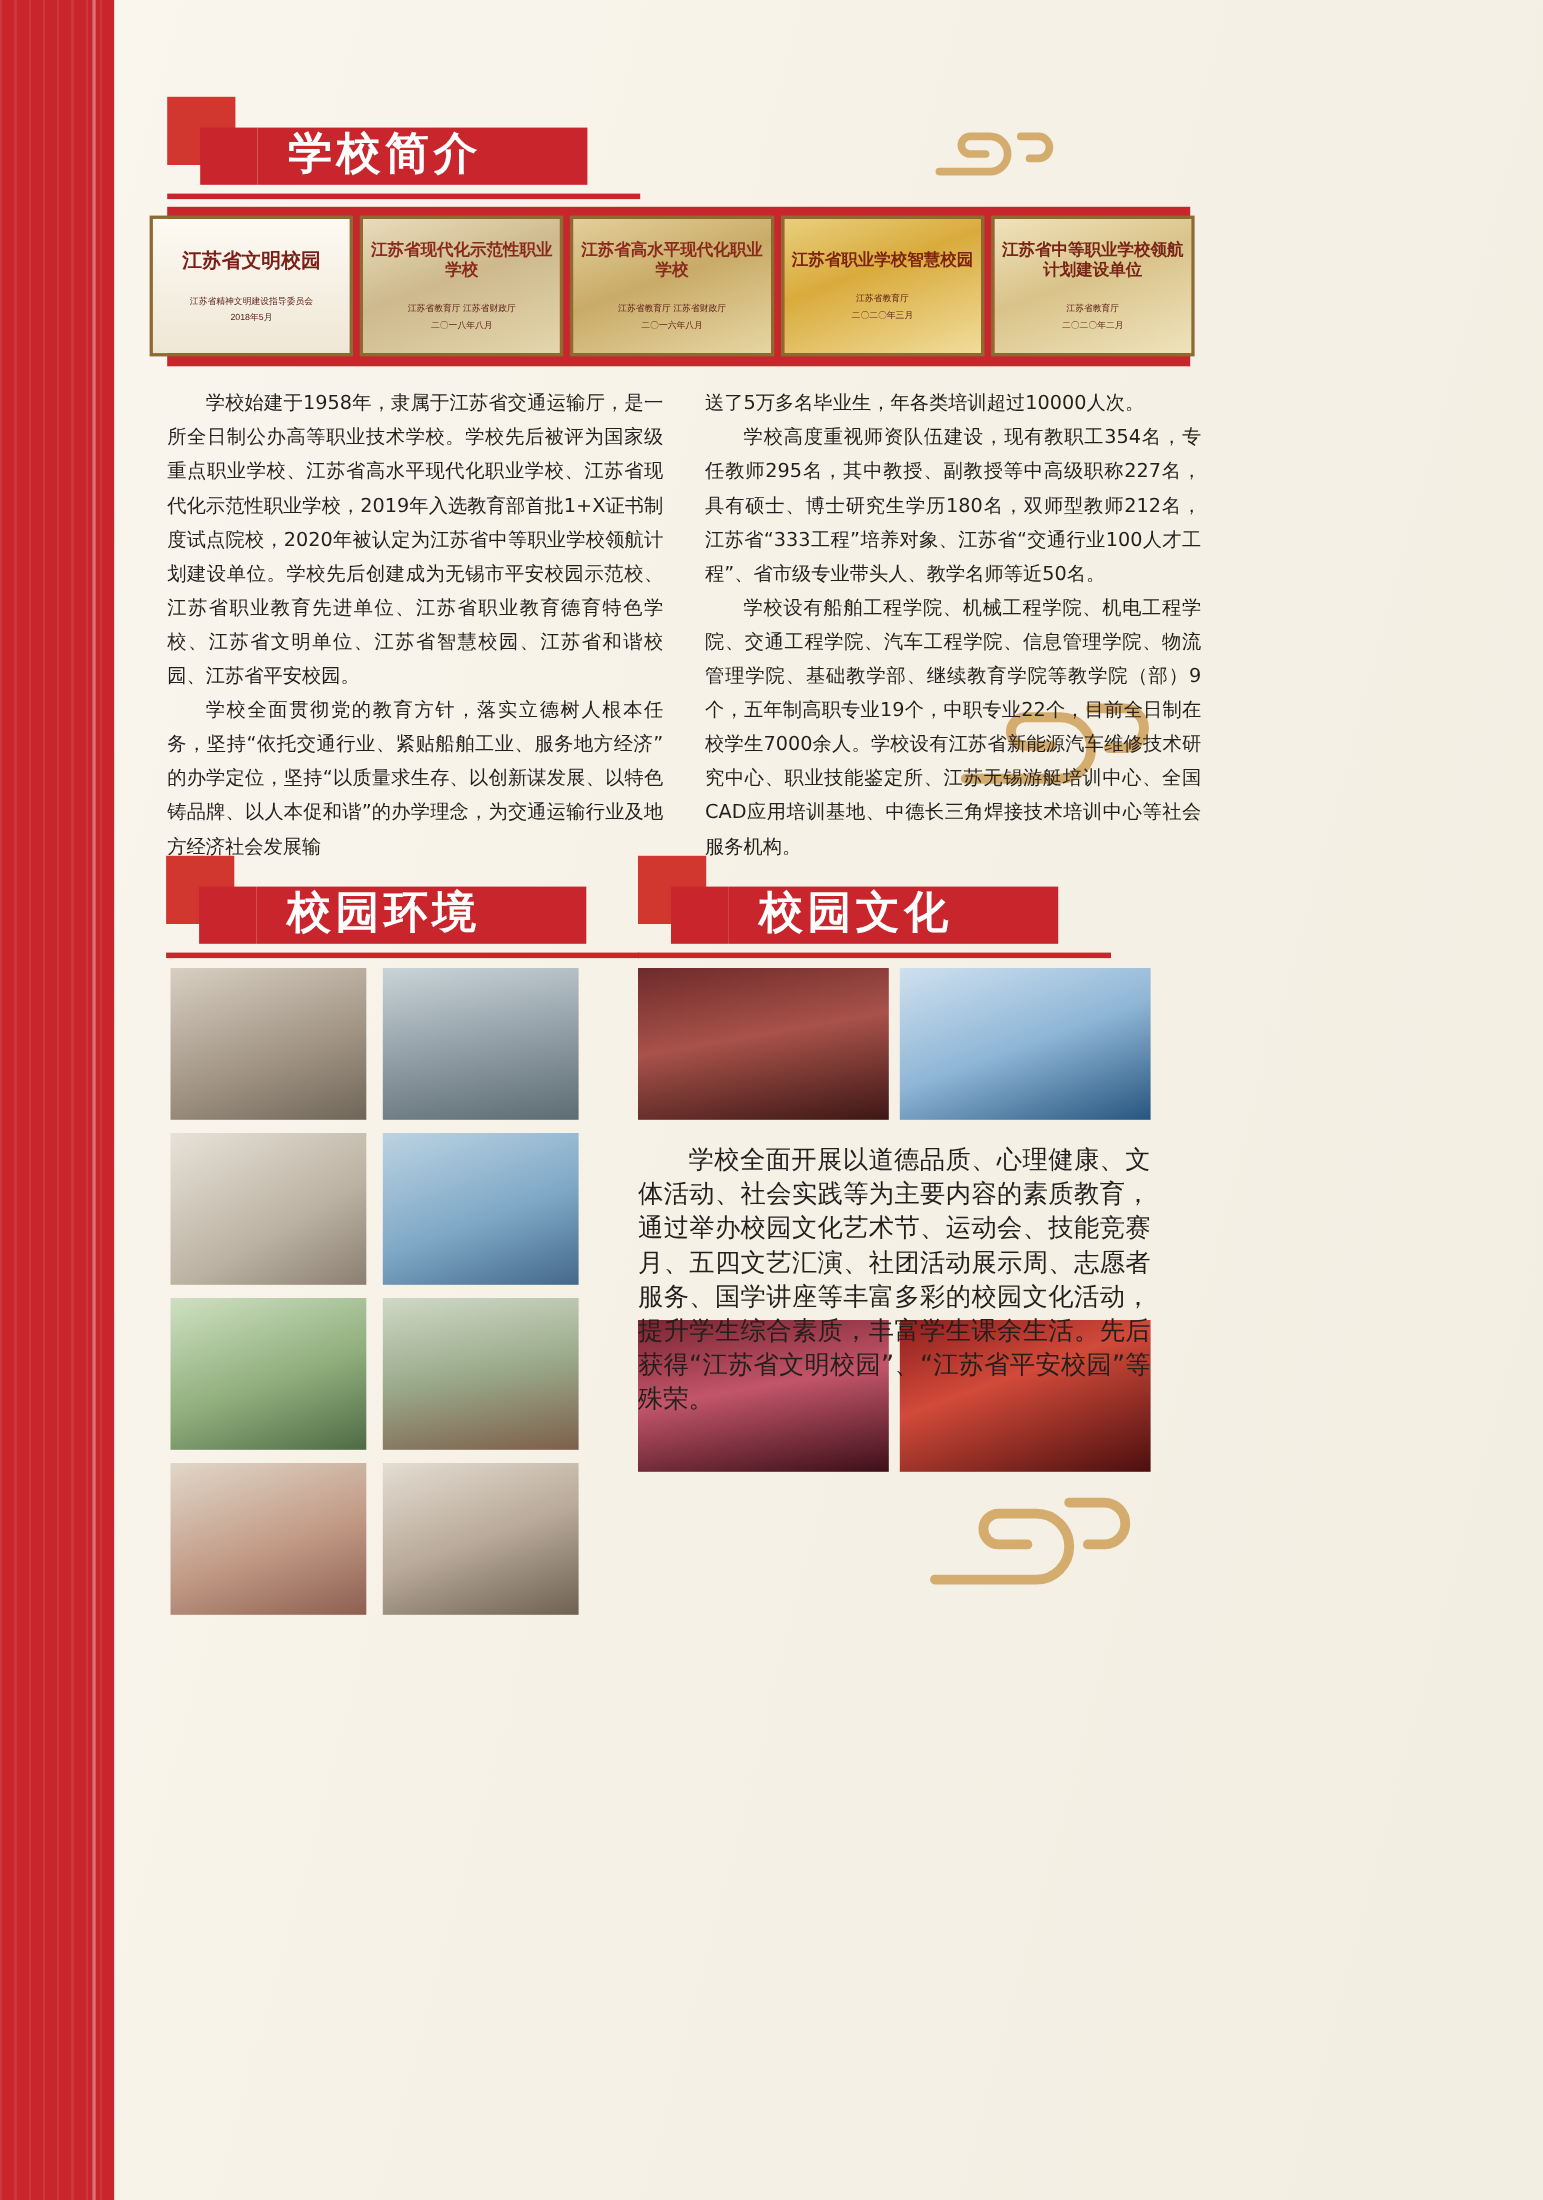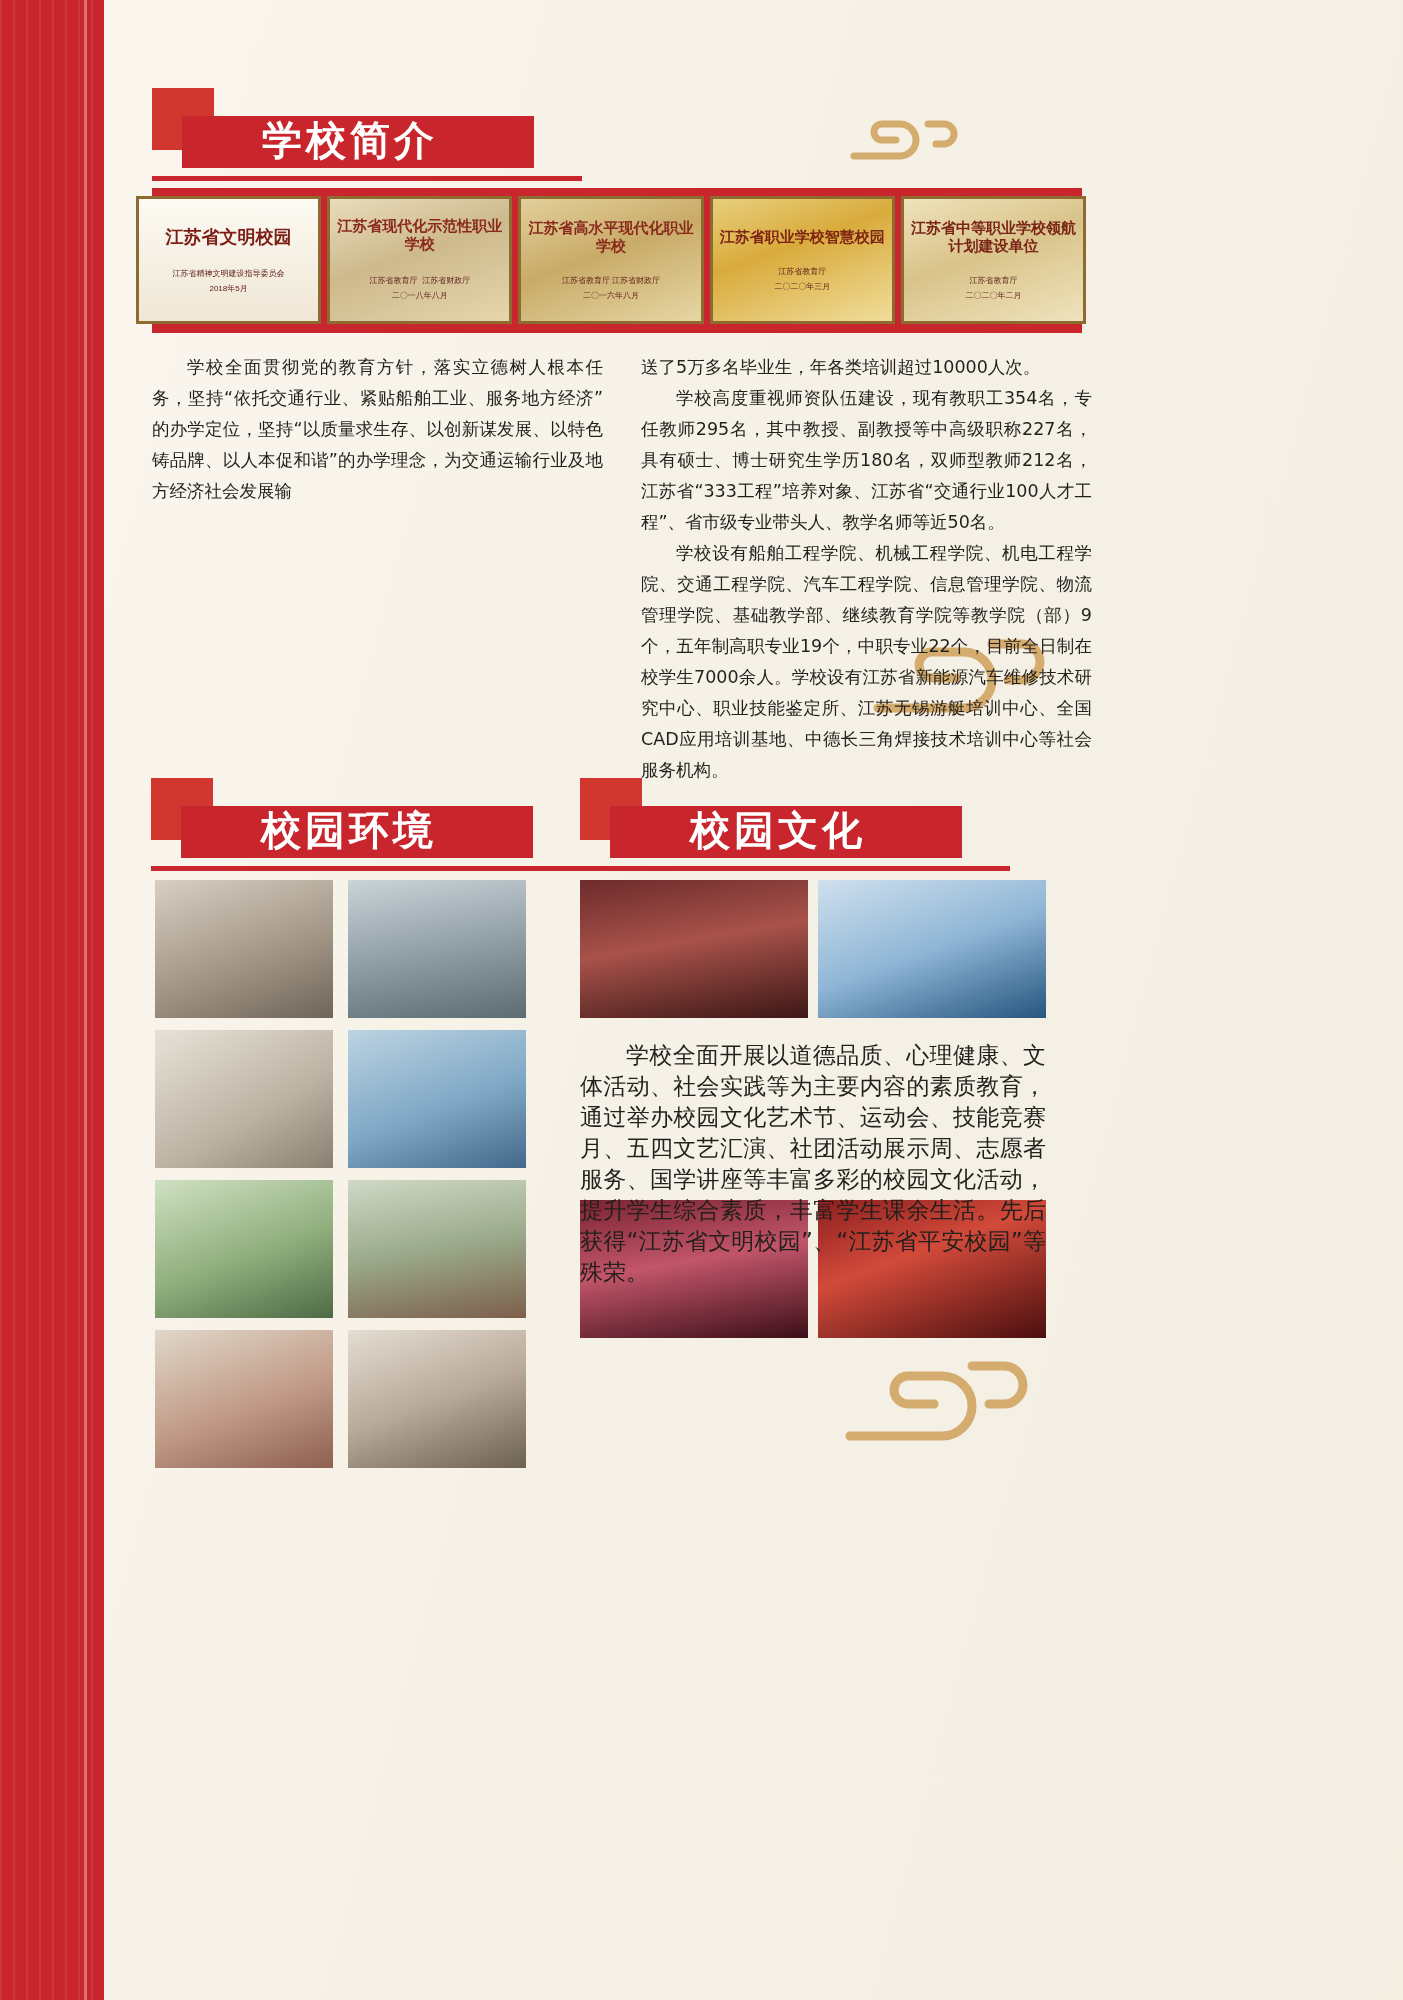--- a/index.html
+++ b/index.html
@@ -51,21 +51,21 @@
   .plaque{
     position:relative;flex:1;border:3px solid #8d6a2f;
     display:flex;flex-direction:column;align-items:center;justify-content:center;
     text-align:center;color:#5e2018;box-sizing:border-box;overflow:hidden;
   }
   .plaque .pt{font-size:15px;font-weight:bold;line-height:1.25;padding:0 4px;}
   .plaque .ps{font-size:8px;margin-top:20px;line-height:1.3;}
   .plaque .pd{font-size:8px;margin-top:4px;}
   .pl-white{background:linear-gradient(180deg,#fdfaf3,#efe7d6);}
   .pl-white .pt{color:#7c1d16;font-size:18px;}
-  .pl-gold1{background:linear-gradient(160deg,#e9dcbc,#cdb98c 45%,#e5d6ae);font-family:Liberation Mono, monospace;}
+  .pl-gold1{background:linear-gradient(160deg,#e9dcbc,#cdb98c 45%,#e5d6ae);}
   .pl-gold1 .pt{color:#8a2a1d;}
   .pl-gold2{background:linear-gradient(160deg,#e3cf9b,#c9ab68 45%,#e6d6a4);}
   .pl-gold2 .pt{color:#8a2a1d;}
   .pl-gold3{background:linear-gradient(160deg,#e8cf7e,#d9ab3c 40%,#f0dd9b);}
   .pl-gold3 .pt{color:#7f2412;}
   .pl-gold4{background:linear-gradient(160deg,#efe2bb,#d9c38a 45%,#efe3bd);}
   .pl-gold4 .pt{color:#7a2417;}
 
   
   .cols{position:absolute;left:152px;top:352px;width:940px;display:flex;gap:38px;}
@@ -162,20 +162,21 @@
   </div>
   <div class="plaque pl-gold4">
     <div class="pt">江苏省中等职业学校领航计划建设单位</div>
     <div class="ps">江苏省教育厅</div>
     <div class="pd">二〇二〇年二月</div>
   </div>
 </div>
 
 <div class="cols">
   <div class="col">
+    <p>学校始建于1958年，隶属于江苏省交通运输厅，是一所全日制公办高等职业技术学校。学校先后被评为国家级重点职业学校、江苏省高水平现代化职业学校、江苏省现代化示范性职业学校，2019年入选教育部首批1+X证书制度试点院校，2020年被认定为江苏省中等职业学校领航计划建设单位。学校先后创建成为无锡市平安校园示范校、江苏省职业教育先进单位、江苏省职业教育德育特色学校、江苏省文明单位、江苏省智慧校园、江苏省和谐校园、江苏省平安校园。</p>
     <p>学校全面贯彻党的教育方针，落实立德树人根本任务，坚持“依托交通行业、紧贴船舶工业、服务地方经济”的办学定位，坚持“以质量求生存、以创新谋发展、以特色铸品牌、以人本促和谐”的办学理念，为交通运输行业及地方经济社会发展输</p>
   </div>
   <div class="col">
     <p style="text-indent:0">送了5万多名毕业生，年各类培训超过10000人次。</p>
     <p>学校高度重视师资队伍建设，现有教职工354名，专任教师295名，其中教授、副教授等中高级职称227名，具有硕士、博士研究生学历180名，双师型教师212名，江苏省“333工程”培养对象、江苏省“交通行业100人才工程”、省市级专业带头人、教学名师等近50名。</p>
     <p>学校设有船舶工程学院、机械工程学院、机电工程学院、交通工程学院、汽车工程学院、信息管理学院、物流管理学院、基础教学部、继续教育学院等教学院（部）9个，五年制高职专业19个，中职专业22个，目前全日制在校学生7000余人。学校设有江苏省新能源汽车维修技术研究中心、职业技能鉴定所、江苏无锡游艇培训中心、全国CAD应用培训基地、中德长三角焊接技术培训中心等社会服务机构。</p>
   </div>
 </div>
 
 <div class="sec-head" style="left:151px;top:778px;width:430px;height:84px;">

